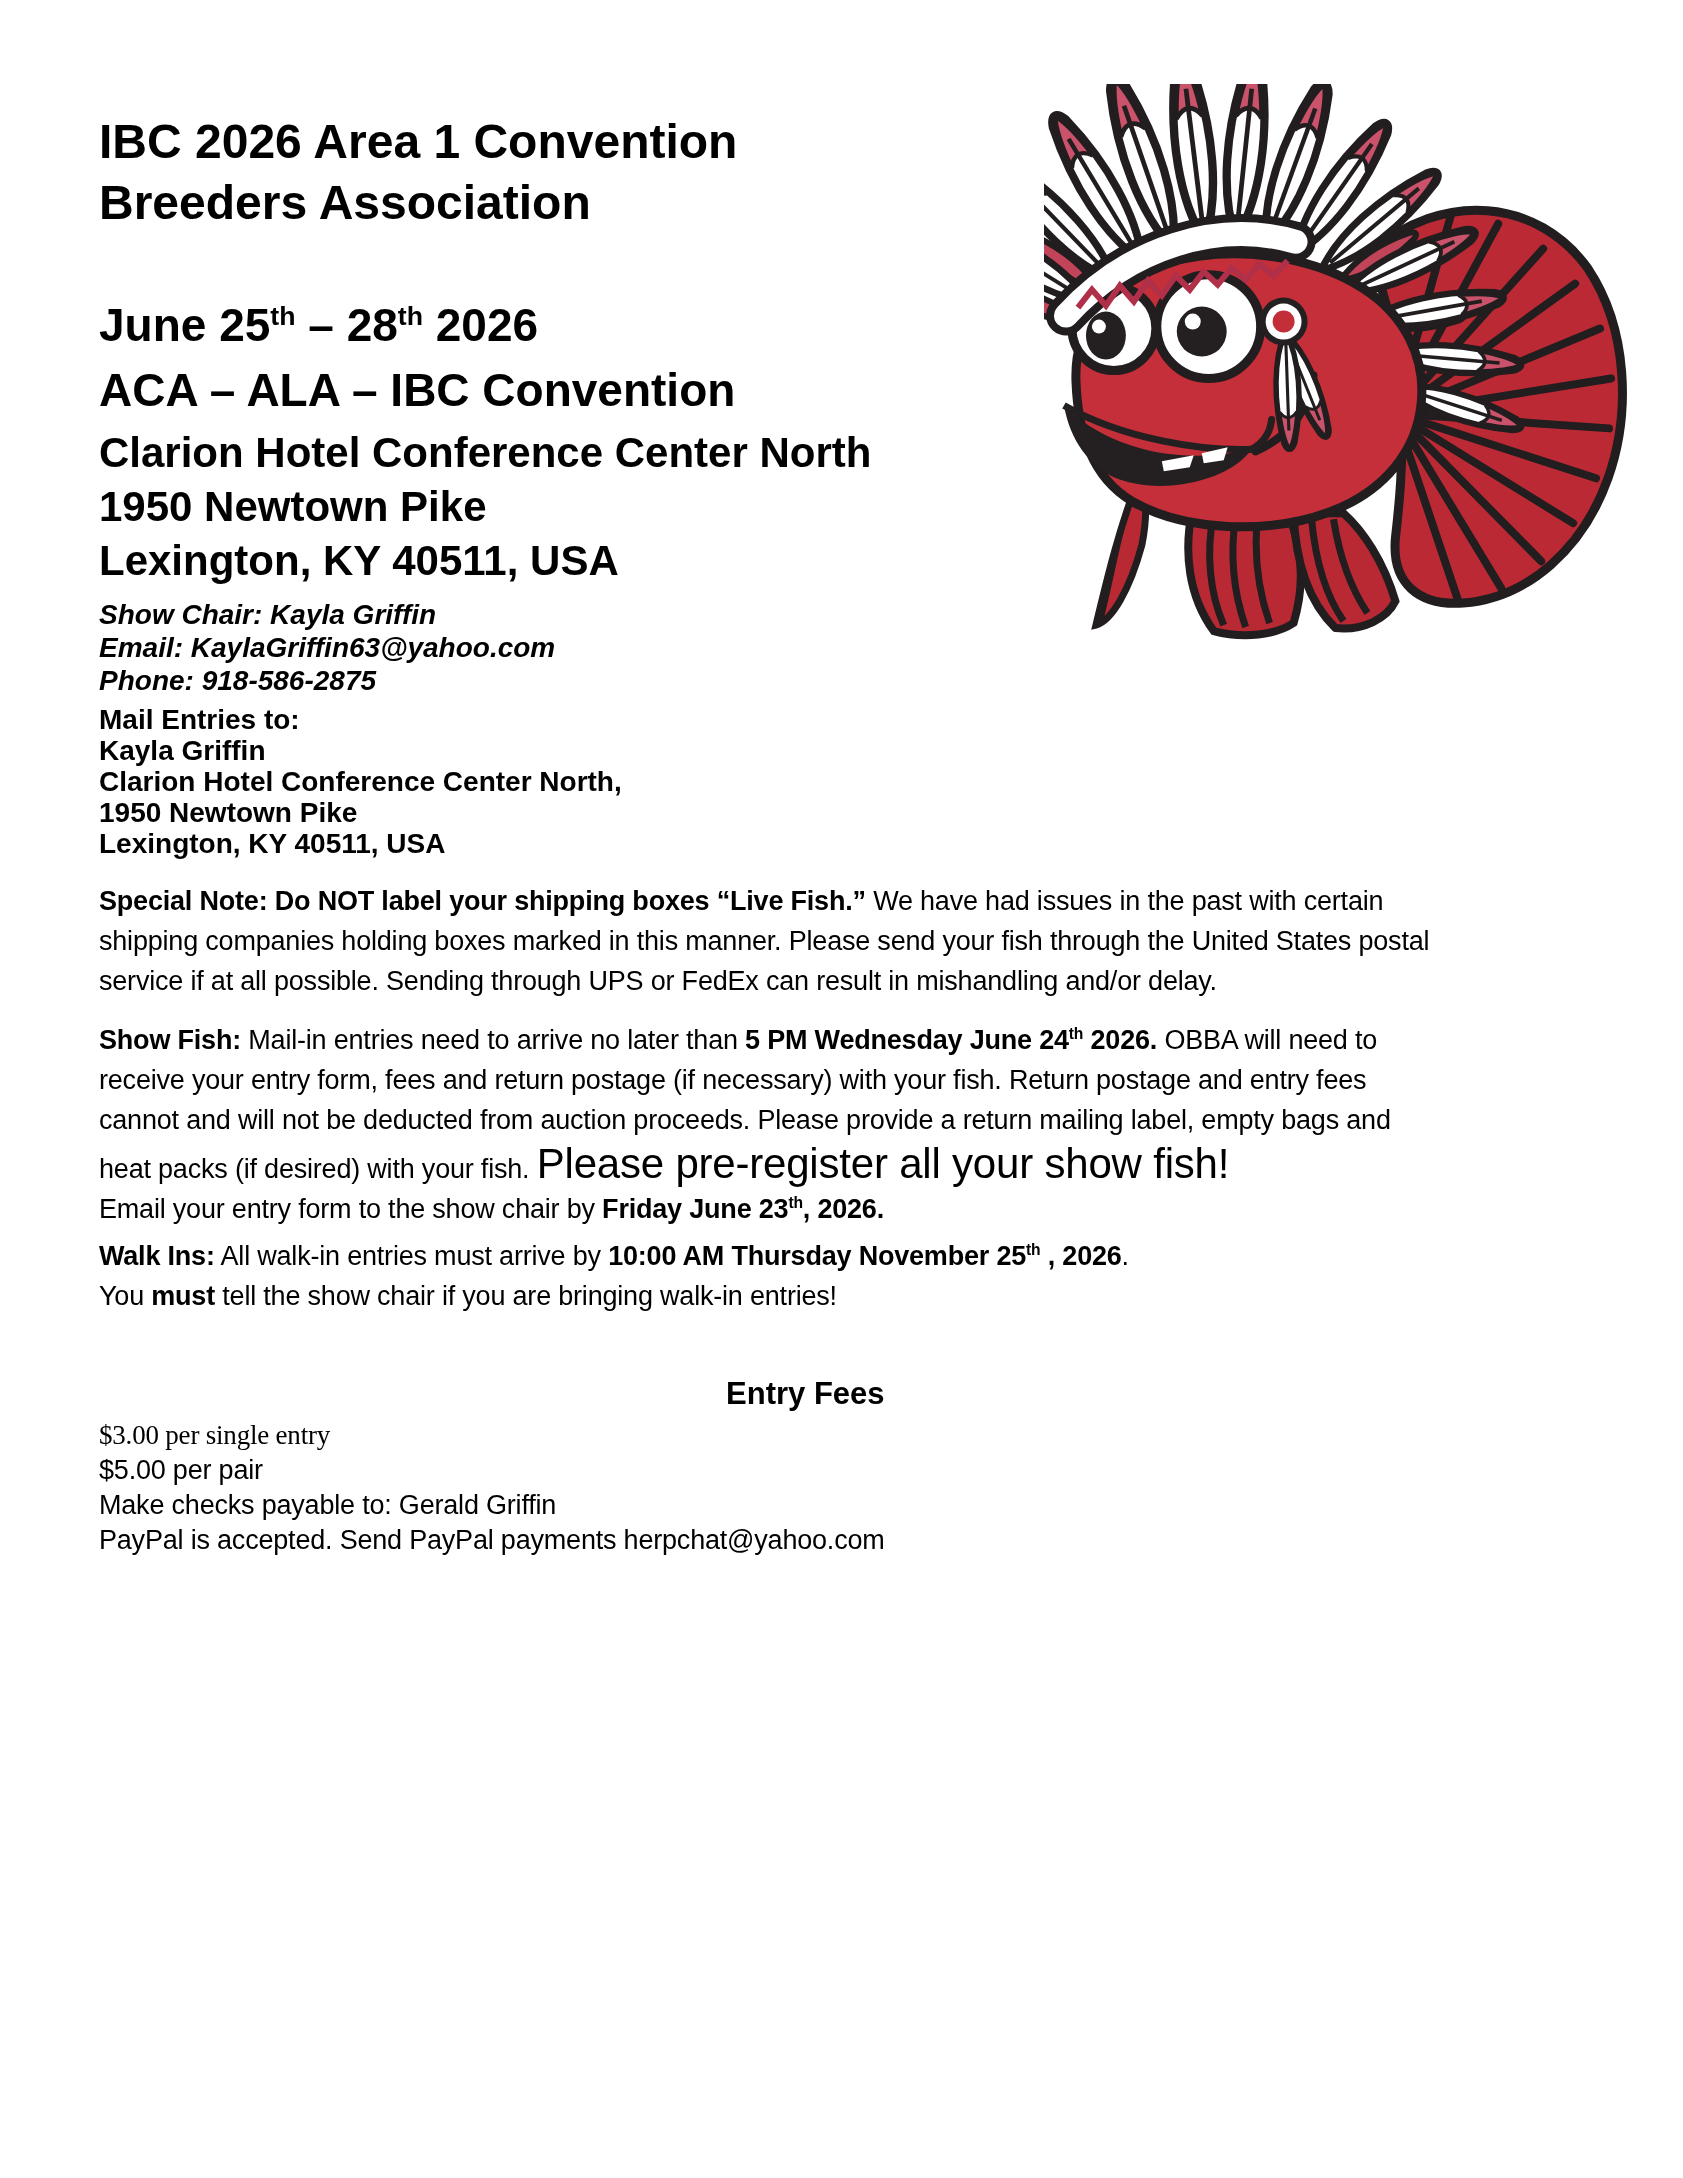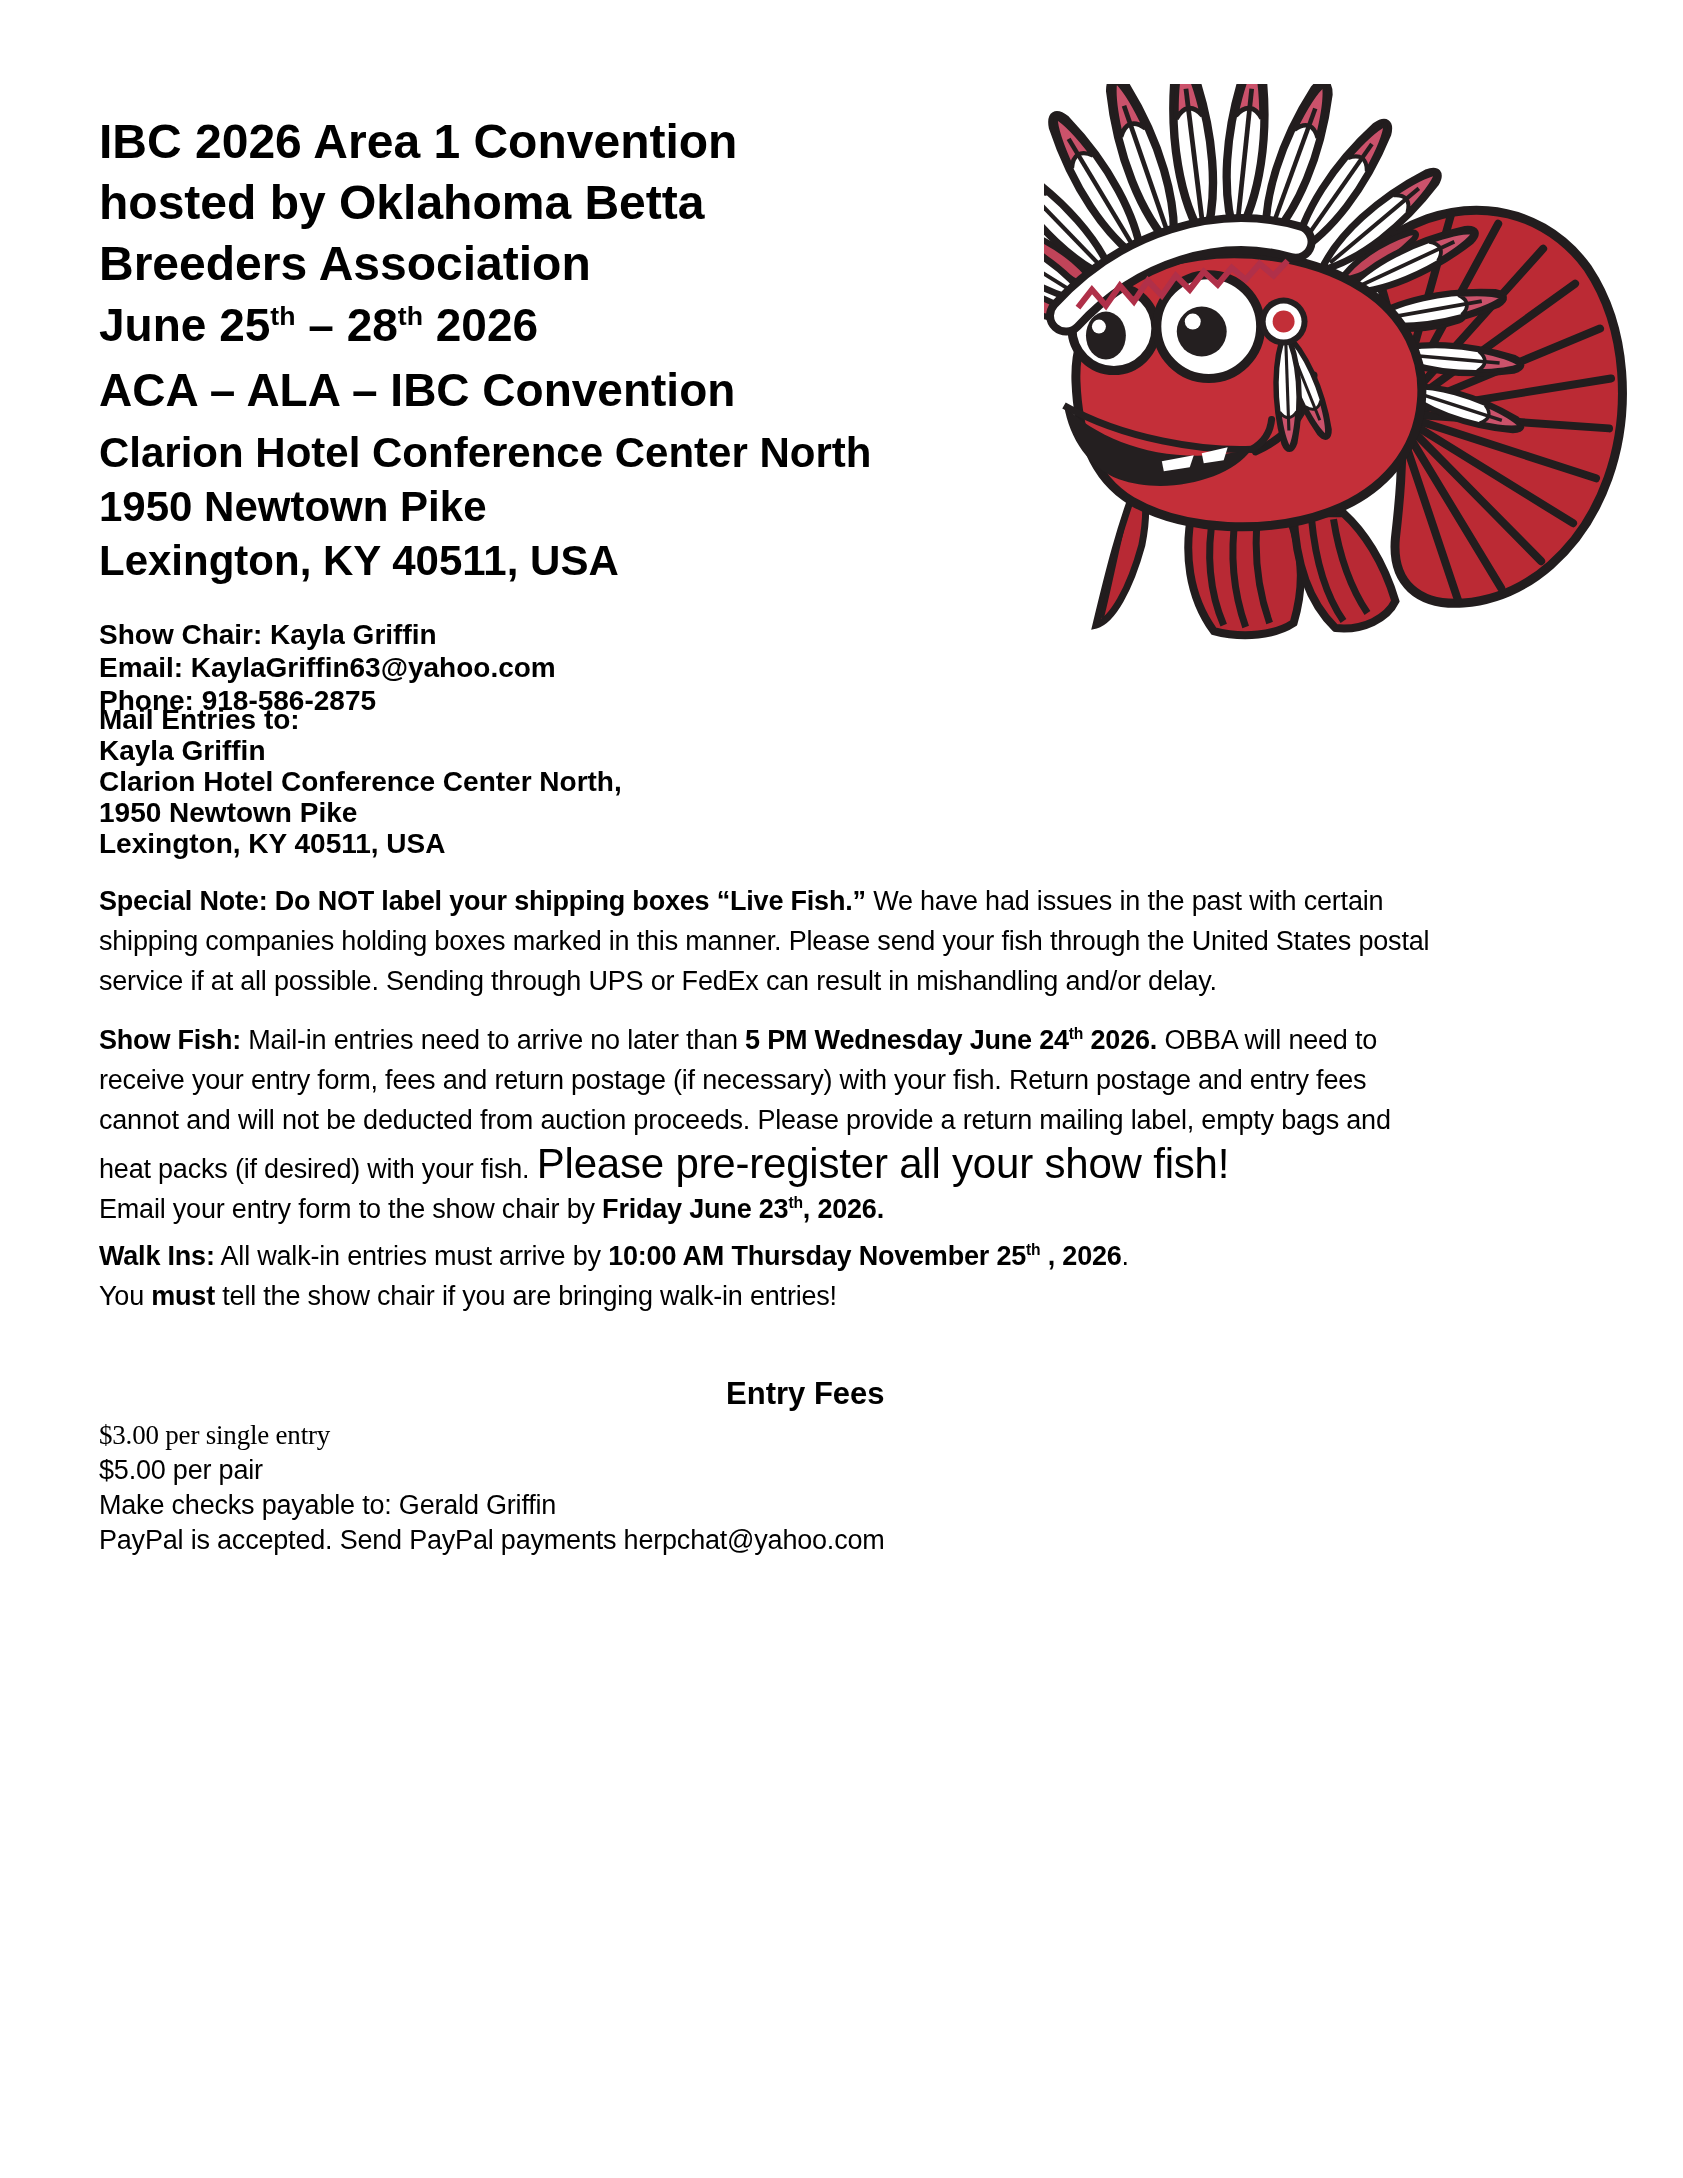--- a/index.html
+++ b/index.html
@@ -19,37 +19,36 @@
   .fees-line{font-weight:400;font-size:27px;line-height:35px;letter-spacing:-0.2px;}
   .logo-box{position:absolute;left:1044px;top:84px;width:589px;height:559px;}
 </style>
 </head>
 <body>
 
 <div class="page">
 
   <div class="abs t-title" style="top:111px;">
     <div>IBC 2026 Area 1 Convention</div>
-    <div>hosted by Oklahoma Betta</div>
     <div>Breeders Association</div>
   </div>
 
   <div class="abs t-date" style="top:293px;">
     <span>June 25</span><sup>th</sup><span> – 28</span><sup>th</sup><span> 2026</span>
   </div>
 
   <div class="abs t-date" style="top:358px;">ACA – ALA – IBC Convention</div>
 
   <div class="abs t-venue" style="top:426px;">
     <div>Clarion Hotel Conference Center North</div>
     <div>1950 Newtown Pike</div>
     <div>Lexington, KY 40511, USA</div>
   </div>
 
-  <div class="abs t-contact" style="top:618px;">
+  <div class="abs t-contact" style="top:598px;font-style:italic;">
     <div>Show Chair: Kayla Griffin</div>
     <div>Email: KaylaGriffin63@yahoo.com</div>
     <div>Phone: 918-586-2875</div>
   </div>
 
   <div class="abs t-mail" style="top:704px;">
     <div>Mail Entries to:</div>
     <div>Kayla Griffin</div>
     <div>Clarion Hotel Conference Center North,</div>
     <div>1950 Newtown Pike</div>

